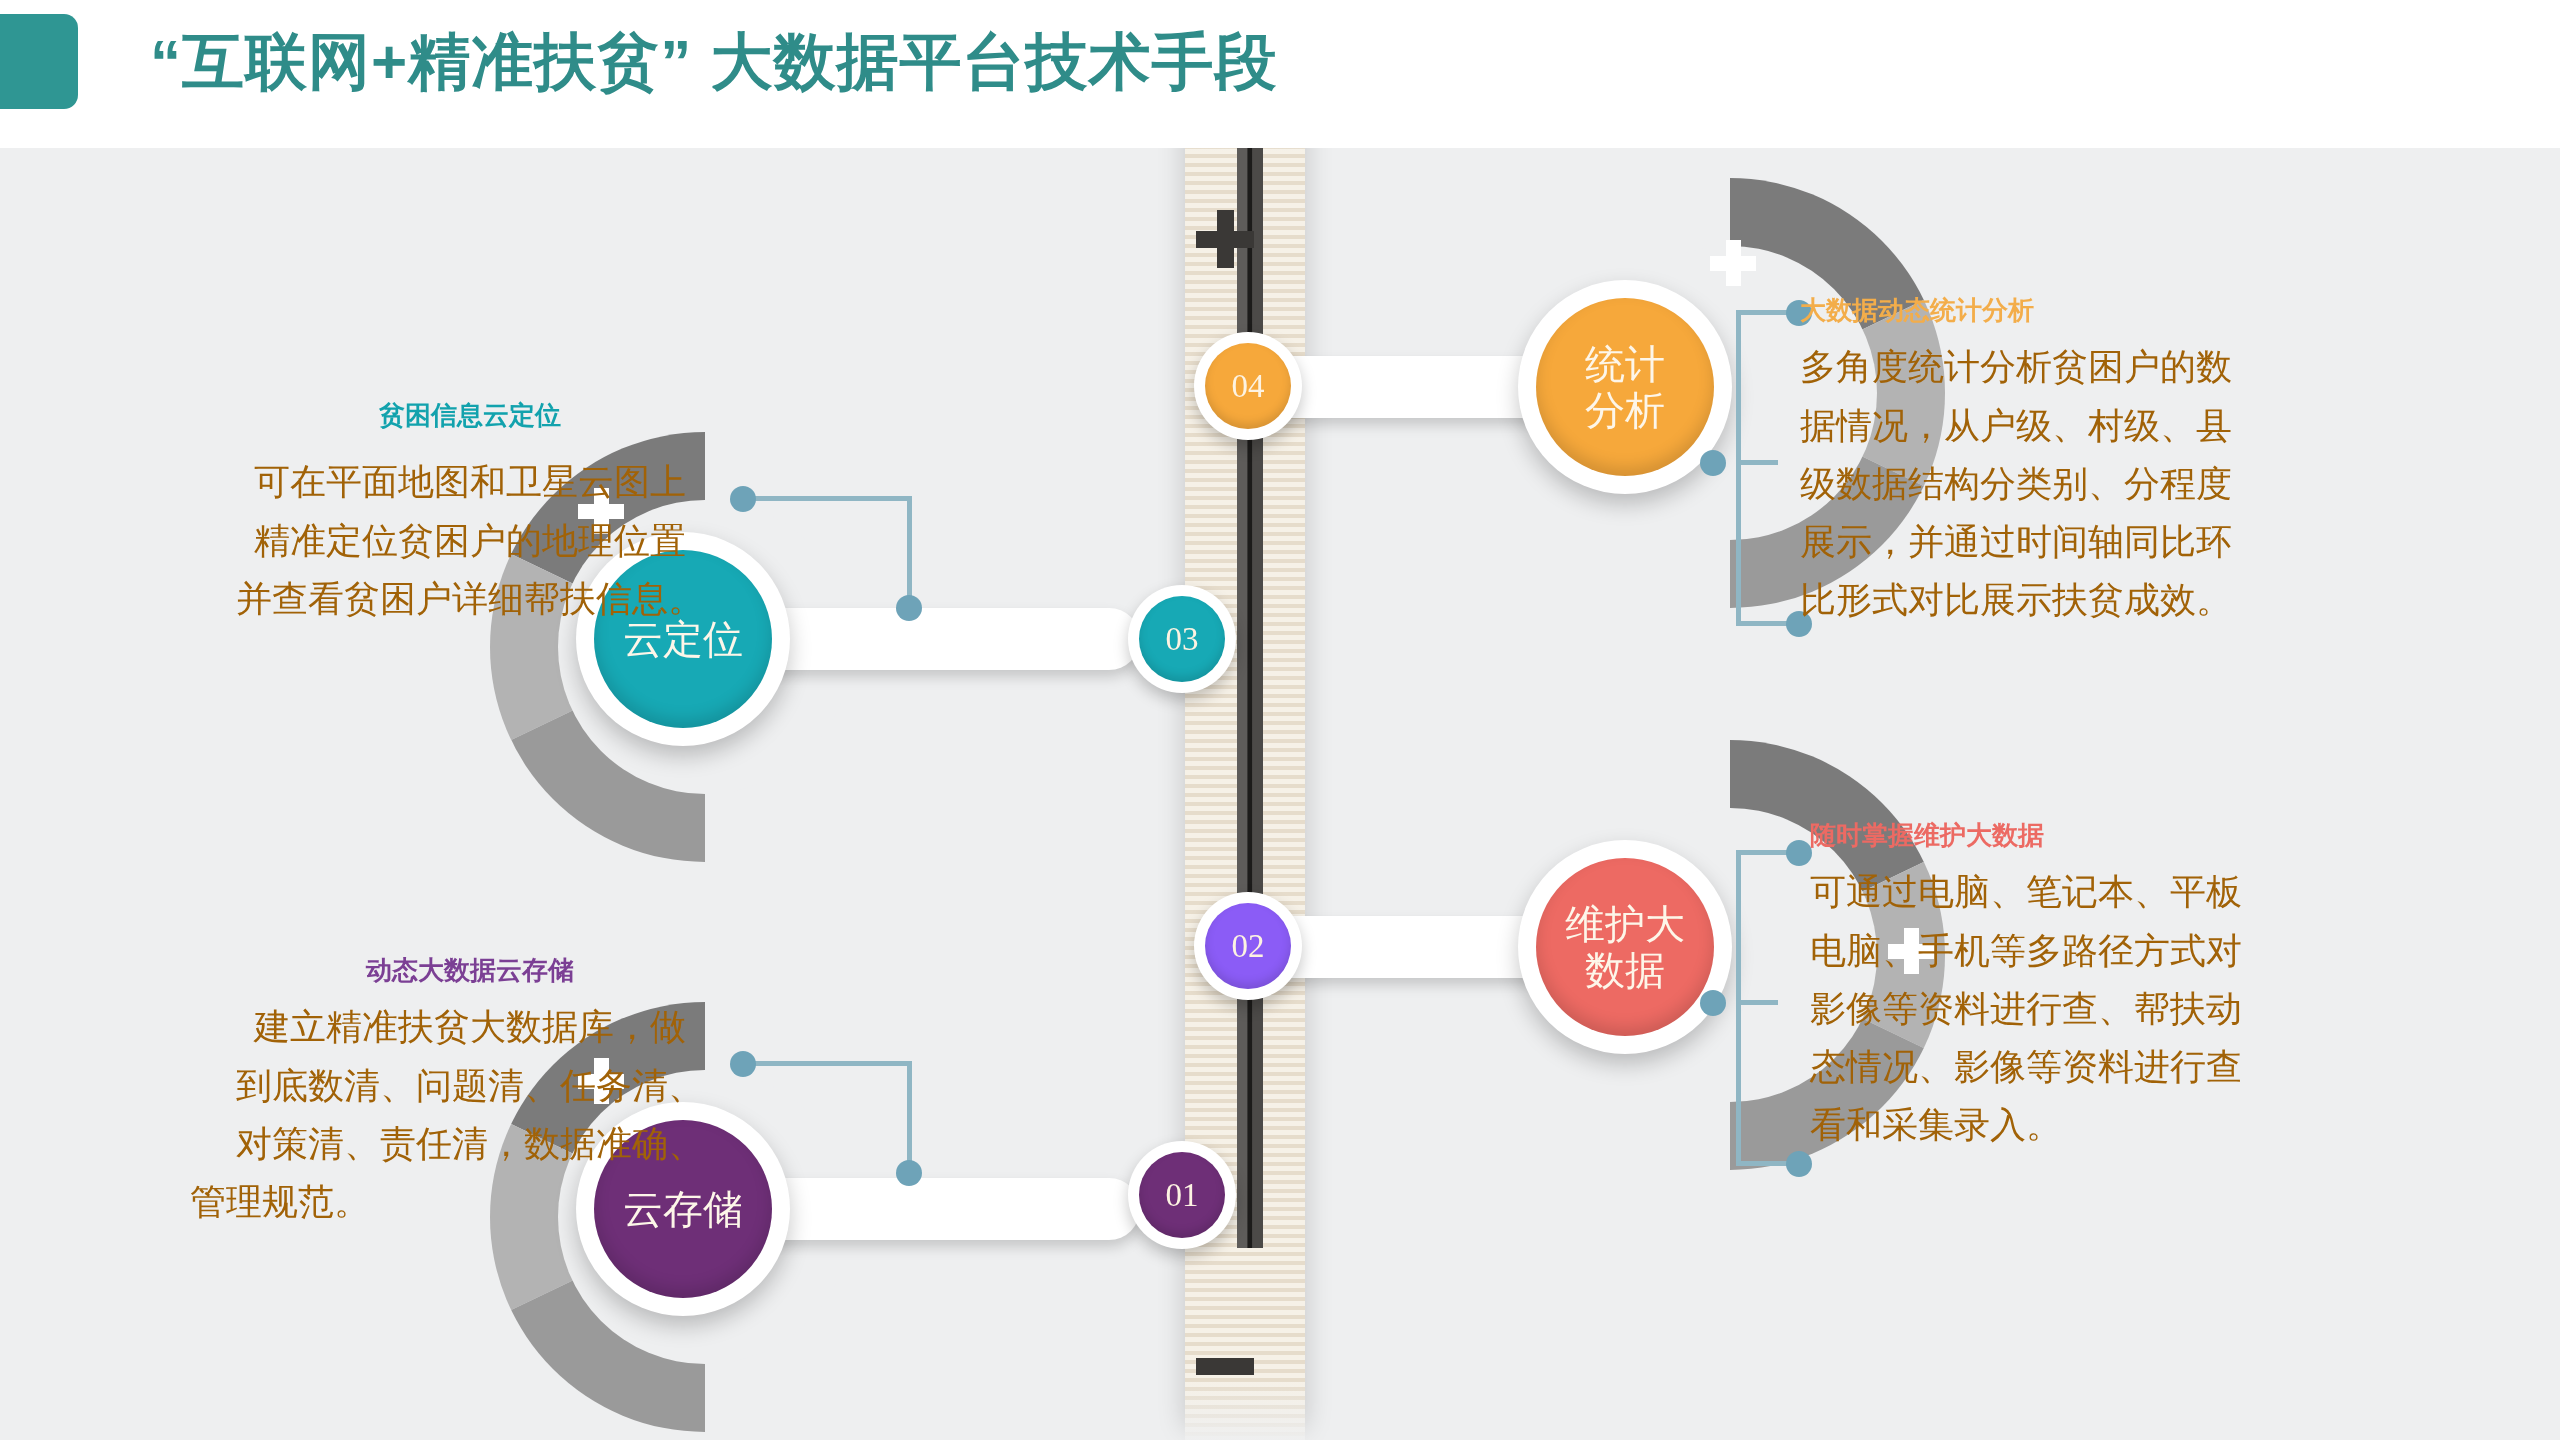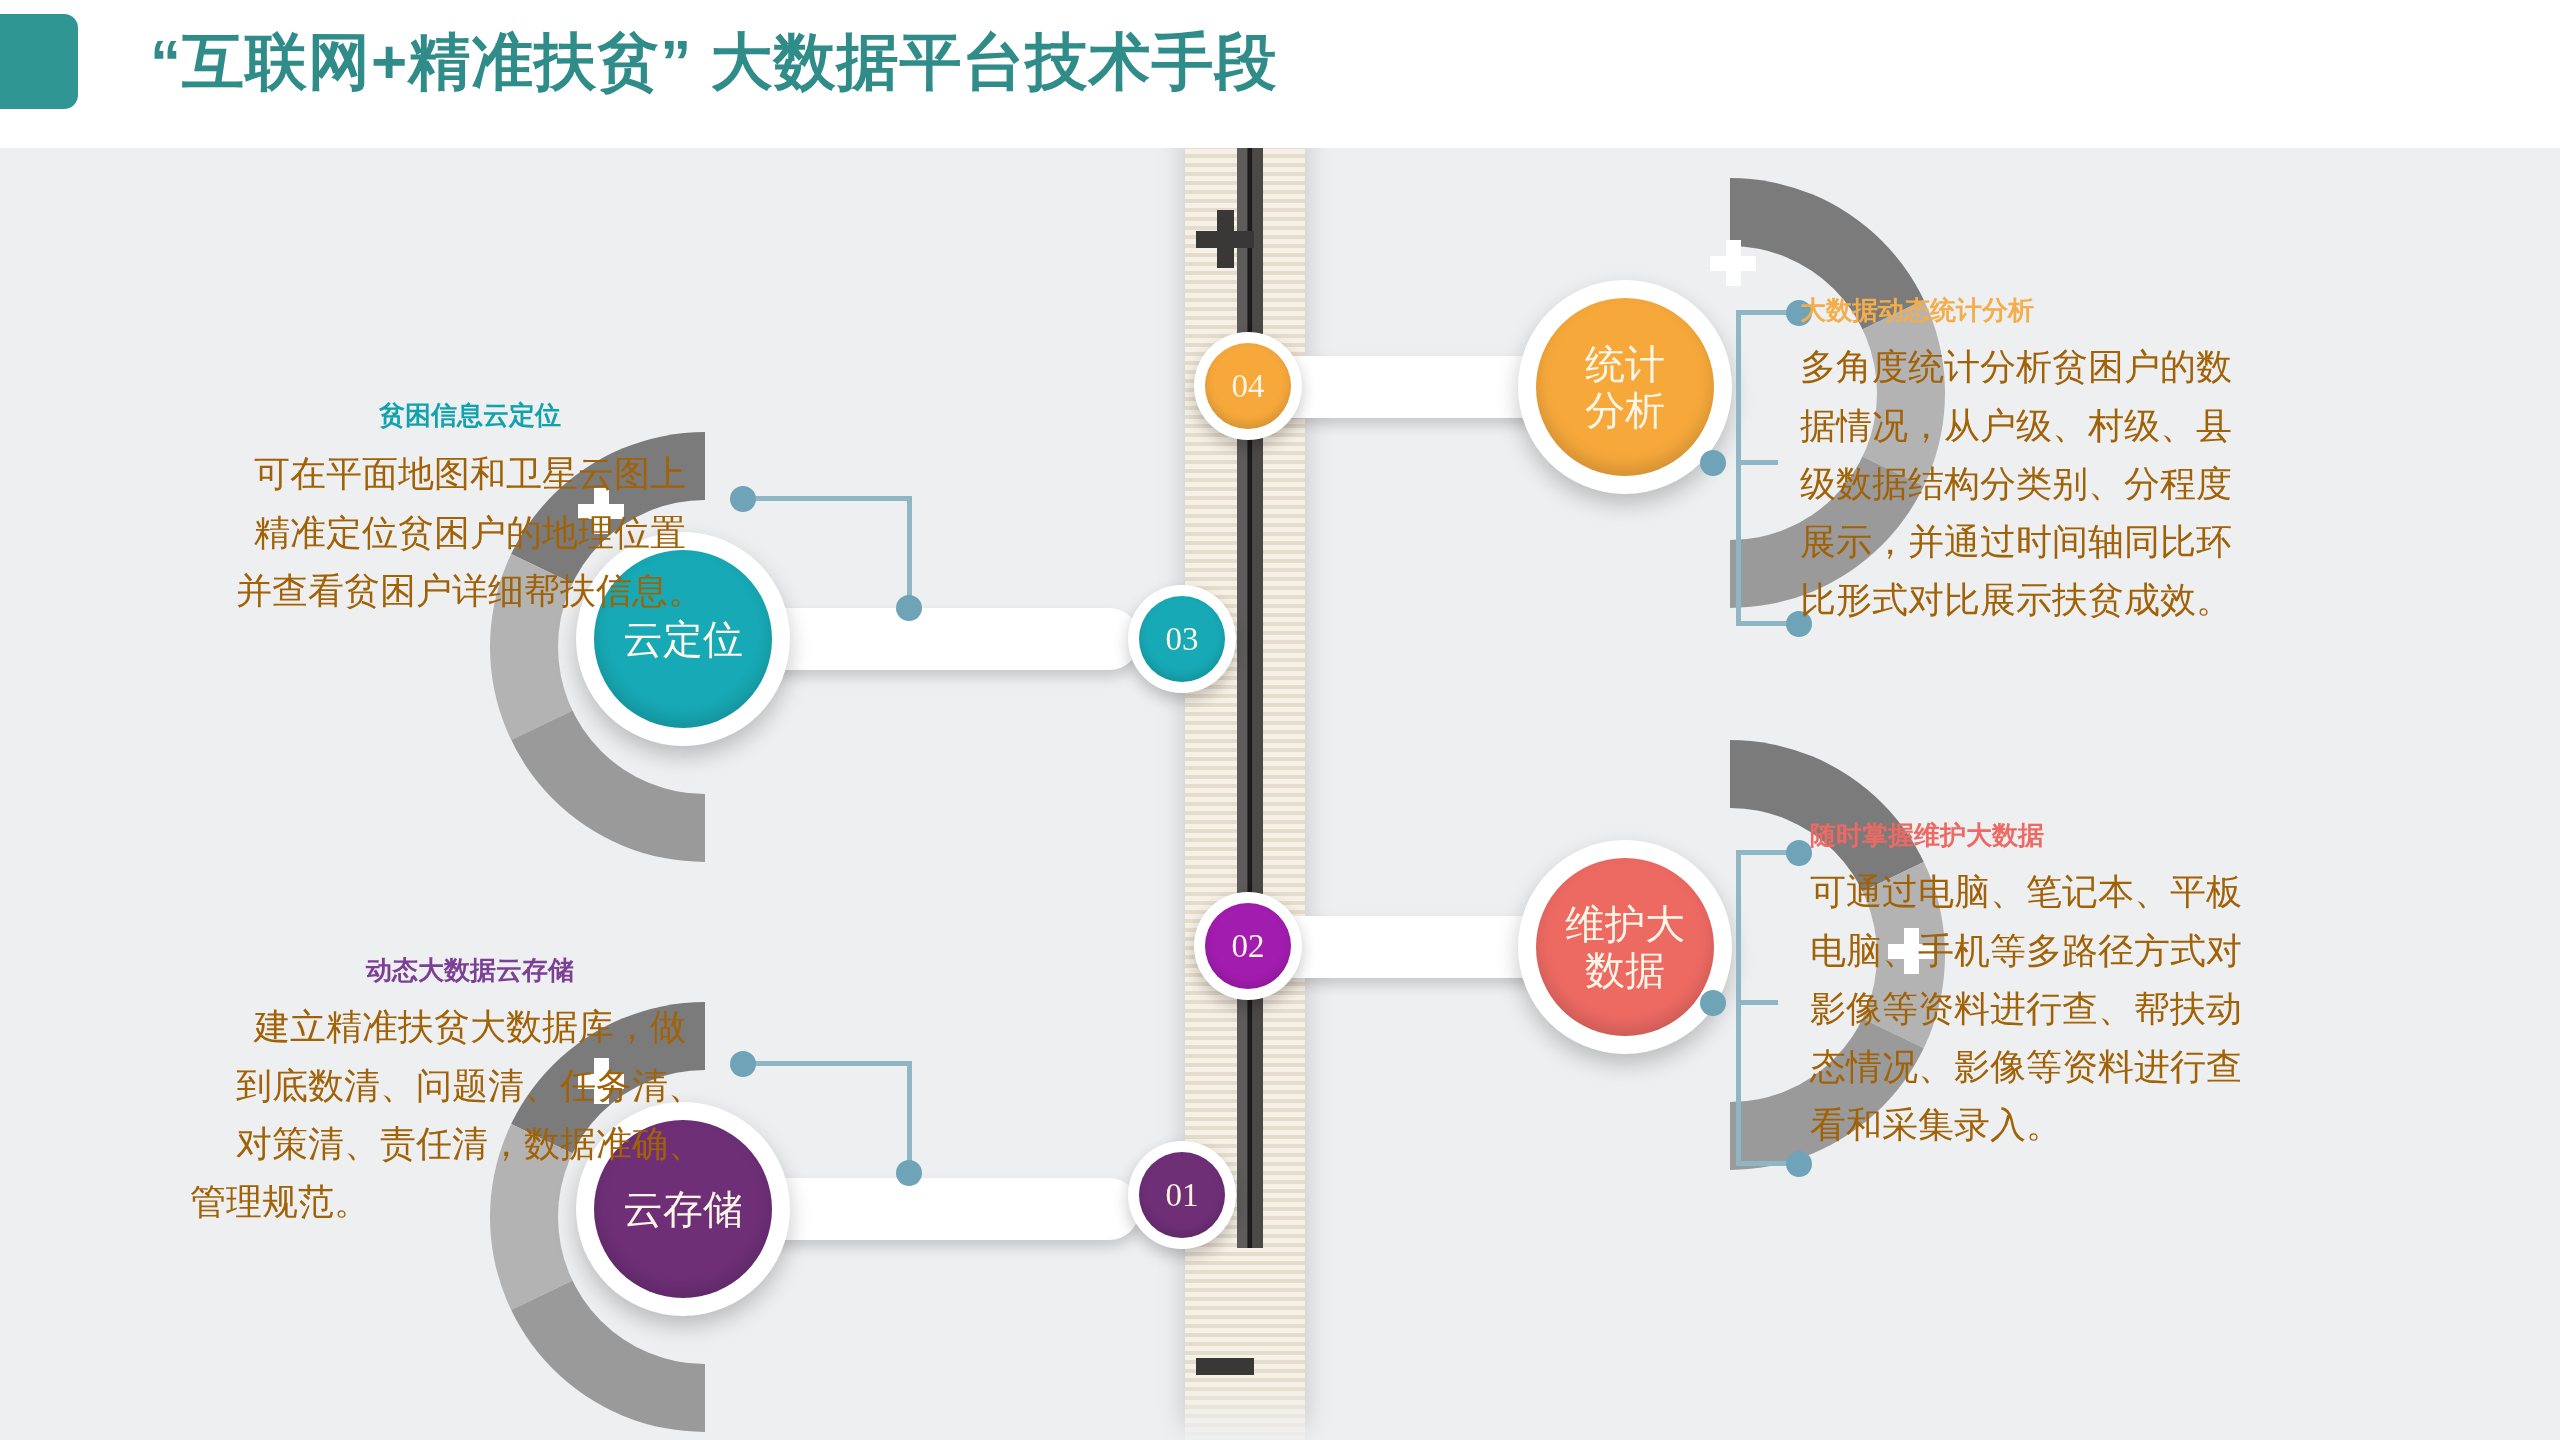--- a/index.html
+++ b/index.html
@@ -194,21 +194,21 @@
       <div class="hole"></div>
     </div>
     <div class="arc-plus" style="left:658px;top:168px;">
       <div class="h"></div>
         <div class="v"></div>
     </div>
     <div class="dumbbell">
       <div class="bar" style="left:18px;top:156px;width:330px;height:62px;"></div>
     </div>
     <div class="badge" style="left:-36px;top:132px;">
-      <div class="inner" style="background:#a21caf;">02</div>
+      <div class="inner" style="background:#8b5cf6;">02</div>
     </div>
     <div class="main-circle" style="left:288px;top:80px;">
       <div class="inner" style="background:#ed6a63;">
         <span><span>维护大</span><br><span>数据</span></span>
       </div>
     </div>
   </div>
 
   <div class="node-group" style="left:490px;top:1020px;width:790px;height:400px;">
     <div class="arc left" style="left:0px;top:-18px;">
@@ -263,21 +263,21 @@
     <div class="ln" style="left:36px;top:10px;width:62px;height:5px;"></div>
     <div class="ln" style="left:36px;top:160px;width:42px;height:5px;"></div>
     <div class="ln" style="left:36px;top:321px;width:62px;height:5px;"></div>
     <div class="dot" style="left:86px;top:0px;"></div>
     <div class="dot" style="left:0px;top:150px;"></div>
     <div class="dot" style="left:86px;top:311px;"></div>
   </div>
 
   <div class="text-block tb-left" style="left:190px;top:400px;width:560px;">
     <div class="tb-head" style="color:#12a2ad;text-align:center;">贫困信息云定位</div>
-    <div class="tb-body" style="margin-top:14px;text-align:center;">
+    <div class="tb-body" style="margin-top:22px;text-align:center;">
       <div>可在平面地图和卫星云图上</div>
       <div>精准定位贫困户的地理位置</div>
       <div>并查看贫困户详细帮扶信息。</div>
     </div>
   </div>
 
   <div class="text-block tb-left" style="left:180px;top:955px;width:580px;">
     <div class="tb-head" style="color:#7b3f94;text-align:center;">动态大数据云存储</div>
     <div class="tb-body" style="margin-top:12px;text-align:center;">
       <div>建立精准扶贫大数据库，做</div>

